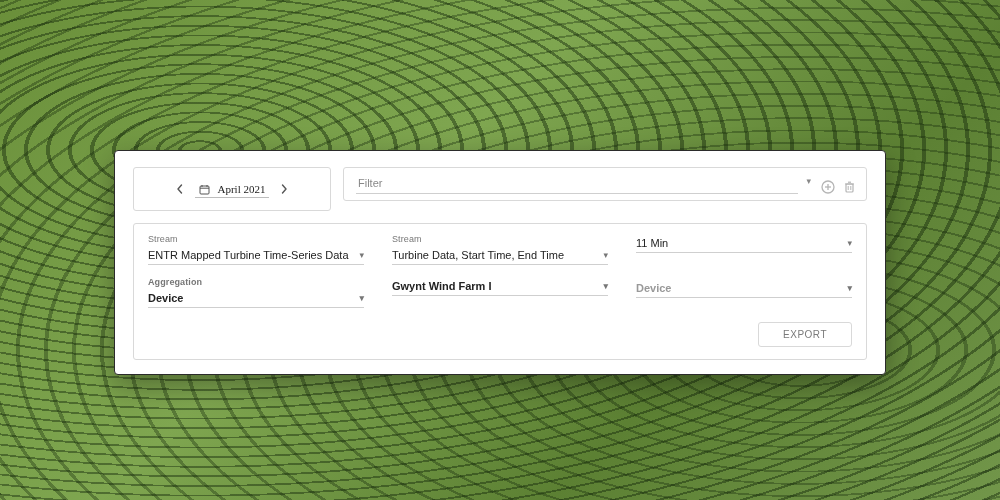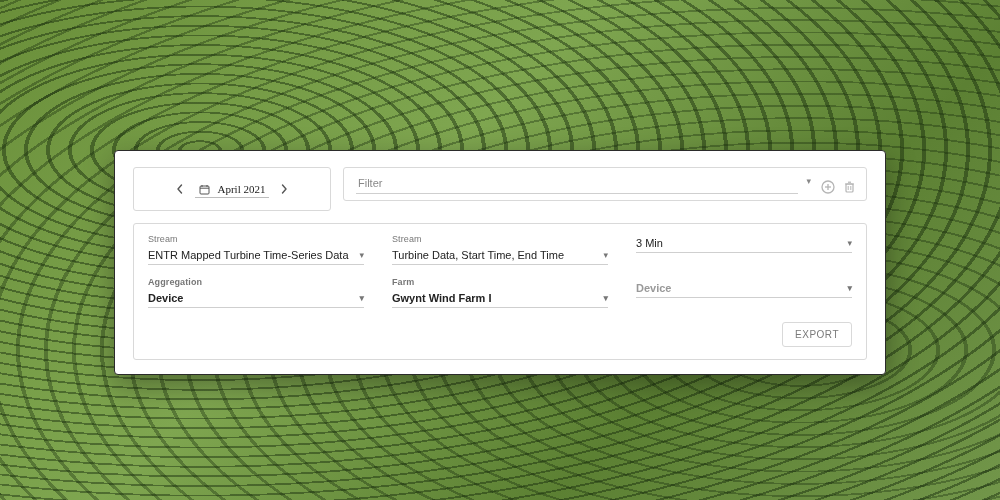--- a/index.html
+++ b/index.html
@@ -77,21 +77,21 @@
   .field-value { font-size: 11px; color: #222; white-space: nowrap; overflow: hidden; text-overflow: ellipsis; }
   .field-caret { color: #777; font-size: 9px; padding-left: 6px; }
   .field.empty .field-value { color: #999; }
   .actions { display: flex; justify-content: flex-end; margin-top: 14px; }
   .export-btn {
     border: 1px solid #d9d9d9;
     background: #fff;
     color: #7a7a7a;
     font-size: 10px;
     letter-spacing: 0.5px;
-    padding: 6px 12px;
+    padding: 6px 24px;
     border-radius: 3px;
     cursor: pointer;
   }
   svg { display: block; }
 </style>
 </head>
 <body>
 
 <div class="panel">
 
@@ -156,36 +156,35 @@
       </div>
       <div class="field">
         <div class="field-label">Stream</div>
         <div class="field-control">
           <span class="field-value">Turbine Data, Start Time, End Time</span>
           <span class="field-caret">▾</span>
         </div>
       </div>
       <div class="field">
         <div class="field-control">
-          <span class="field-value">3 Min</span>
+          <span class="field-value">11 Min</span>
           <span class="field-caret">▾</span>
         </div>
       </div>
     </div>
 
     <div class="form-row">
       <div class="field">
         <div class="field-label">Aggregation</div>
         <div class="field-control">
           <span class="field-value">Device</span>
           <span class="field-caret">▾</span>
         </div>
       </div>
       <div class="field">
-        <div class="field-label">Farm</div>
         <div class="field-control">
           <span class="field-value">Gwynt Wind Farm I</span>
           <span class="field-caret">▾</span>
         </div>
       </div>
       <div class="field empty">
         <div class="field-label"></div>
         <div class="field-control">
           <span class="field-value">Device</span>
           <span class="field-caret">▾</span>

